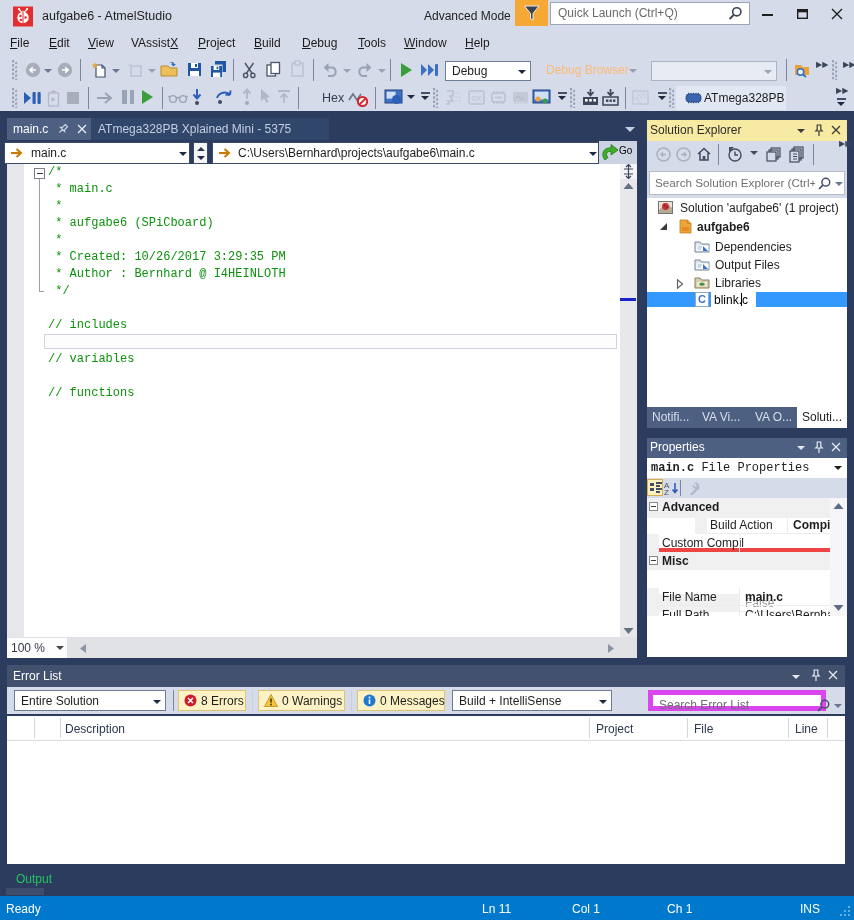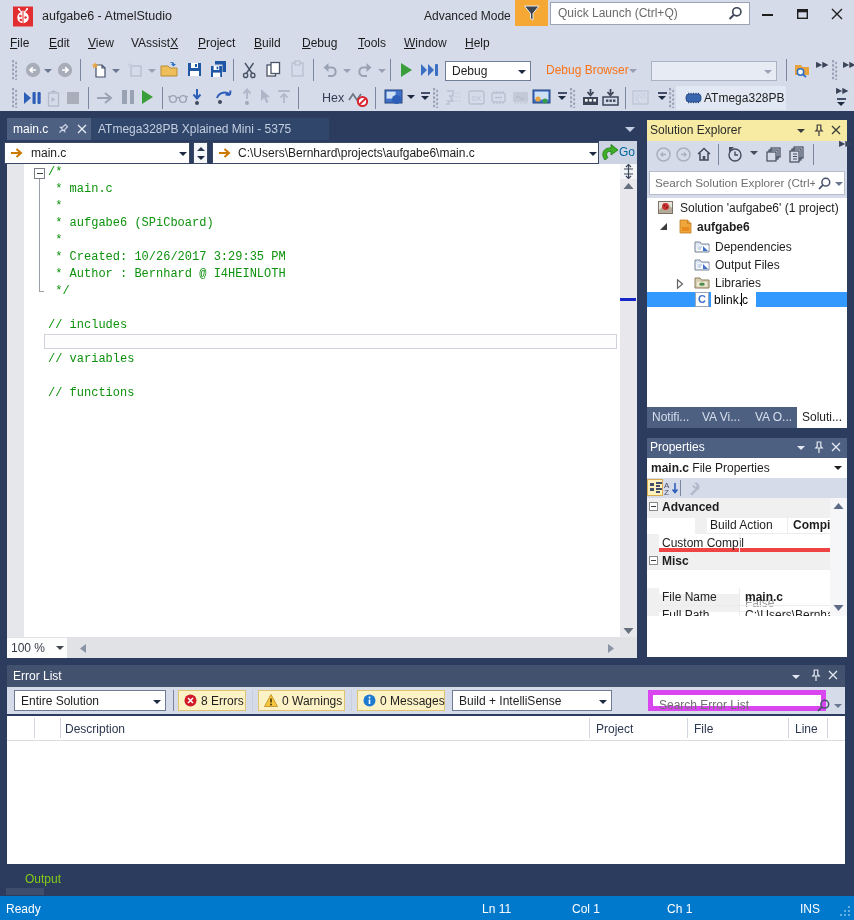--- a/index.html
+++ b/index.html
@@ -143,21 +143,21 @@
     <g fill="#3a6fc4">
       <path d="M1 2 L7 8 L1 14 Z"></path>
       <path d="M8 2 L14 8 L8 14 Z"></path>
       <rect x="15" y="2" width="3" height="12" rx="1"></rect>
     </g>
   </svg>
 <div class="combo" style="left:445px;top:61px;width:86px;height:20px;box-sizing:border-box;">
  <div class="ab txt" style="left:6px;top:2px;">Debug</div>
  <div class="carr" style="left:72px;top:8px;"></div>
 </div>
-<div class="ab txt" style="left:546px;top:63px;color:#f97316;">Debug Browser</div>
+<div class="ab txt" style="left:546px;top:63px;color:#fdba74;">Debug Browser</div>
 <div class="carr" style="left:629px;top:69px;border-top-color:#97a0b2;"></div>
 <div class="ab" style="left:651px;top:61px;width:126px;height:20px;background:#e6ebf4;border:1px solid #aab3c4;box-sizing:border-box;">
  <div class="carr" style="left:112px;top:8px;border-top-color:#9aa3b6;"></div>
 </div>
 <div class="tbsep" style="left:786px;top:59px;height:22px;"></div>
 <svg class="ab" style="left:793px;top:61px" width="18" height="18" viewBox="0 0 18 18">
     <path d="M2 14 V4 H8 L9.5 6 H16 V14 Z" fill="#e8a33d"></path>
     <circle cx="7.5" cy="11" r="3.2" fill="#f4f7fb" stroke="#2d6fc4" stroke-width="1.5"></circle>
     <path d="M10 13.3 L13 16.2" stroke="#2d6fc4" stroke-width="1.8"></path>
   </svg>
@@ -321,21 +321,21 @@
  <svg class="ab" style="left:5px;top:4px" width="14" height="12" viewBox="0 0 14 12">
       <path d="M1 6 H10 M6.5 2 L11 6 L6.5 10" fill="none" stroke="#cc7a00" stroke-width="2"></path>
     </svg>
  <div class="ab txt" style="left:25px;top:3px;">C:\Users\Bernhard\projects\aufgabe6\main.c</div>
  <div class="carr" style="left:376px;top:9px;"></div>
 </div>
 <div class="ab" style="left:599px;top:141px;width:38px;height:24px;background:#ccd4e4;">
  <svg class="ab" style="left:2px;top:2px" width="19" height="20" viewBox="0 0 19 20">
       <path d="M4 17 C-1 11 3 4 10 5 L10 1.5 L17 7 L10 12 L10 8.5 C6 7.8 4 11 7 14.5 Z" fill="#3fae29" stroke="#1d7a12" stroke-width="0.8"></path>
     </svg>
- <div class="ab txt" style="left:20px;top:4px;color:#0369a1;font-size:12px;">Go</div>
+ <div class="ab txt" style="left:20px;top:4px;color:#000000;font-size:10px;">Go</div>
 </div>
 
 <div class="ab" style="left:7px;top:164px;width:630px;height:494px;background:#ffffff;"></div>
 <div class="ab" style="left:7px;top:164px;width:17px;height:473px;background:#e6e7ea;"></div>
 
 <div class="ab" style="left:34px;top:168px;width:9px;height:9px;background:#fff;border:1px solid #7b7f89;box-sizing:content-box;"></div>
 <div class="ab" style="left:36.5px;top:172.5px;width:6px;height:1px;background:#3b3b3b;"></div>
 <div class="ab" style="left:39px;top:179px;width:1px;height:112px;background:#9aa0a8;"></div>
 <div class="ab" style="left:39px;top:291px;width:5px;height:1px;background:#9aa0a8;"></div>
 
@@ -516,21 +516,21 @@
  <div class="ab txt" style="left:3px;top:2px;color:#fff;">Properties</div>
  <div class="carr" style="left:150px;top:8px;border-top-color:#e4e9f1;"></div>
  <svg class="ab" style="left:166px;top:3px" width="12" height="13" viewBox="0 0 12 13">
       <path d="M4.2 1 H7.8 V5.5 L9.2 7 H2.8 L4.2 5.5 Z M6 7 V12" fill="none" stroke="#e4e9f1" stroke-width="1.2"></path>
     </svg>
  <svg class="ab" style="left:184px;top:4px" width="10" height="10" viewBox="0 0 10 10">
       <path d="M1 1 L9 9 M9 1 L1 9" stroke="#e4e9f1" stroke-width="1.3"></path>
     </svg>
 </div>
 <div class="ab" style="left:647px;top:458px;width:200px;height:20px;background:#fff;">
- <div class="ab txt" style="left:4px;top:3px;"><b>main.c</b> File Properties</div>
+ <div class="ab txt" style="left:4px;top:3px;font-family:Liberation Mono, monospace;"><b>main.c</b> File Properties</div>
  <div class="carr" style="left:187px;top:8px;border-top-color:#1e1e1e;"></div>
 </div>
 <div class="ab" style="left:647px;top:478px;width:200px;height:20px;background:#d6dbe9;">
  <div class="ab" style="left:0px;top:1px;width:16px;height:17px;background:#fdf2bd;border:1px solid #d9ac4e;box-sizing:border-box;">
   <svg width="16" height="16" viewBox="0 0 16 16">
         <g fill="#44506a">
           <rect x="2" y="3" width="4" height="3"></rect>
           <rect x="2" y="8" width="4" height="3"></rect>
           <rect x="8" y="2" width="6" height="2"></rect>
           <rect x="8" y="5" width="4" height="2"></rect>
@@ -661,21 +661,21 @@
  <div class="ab" style="left:582px;top:2px;width:1px;height:20px;background:#d2d6de;"></div>
  <div class="ab txt" style="left:589px;top:6px;color:#2c3850;">Project</div>
  <div class="ab" style="left:680px;top:2px;width:1px;height:20px;background:#d2d6de;"></div>
  <div class="ab txt" style="left:687px;top:6px;color:#2c3850;">File</div>
  <div class="ab" style="left:781px;top:2px;width:1px;height:20px;background:#d2d6de;"></div>
  <div class="ab txt" style="left:788px;top:6px;color:#2c3850;">Line</div>
  <div class="ab" style="left:820px;top:2px;width:1px;height:20px;background:#d2d6de;"></div>
 </div>
 <div class="ab" style="left:7px;top:741px;width:838px;height:123px;background:#fff;"></div>
 
-<div class="ab txt" style="left:25px;top:872px;color:#84cc16;">Output</div>
+<div class="ab txt" style="left:16px;top:872px;color:#22c55e;">Output</div>
 <div class="ab" style="left:6px;top:888px;width:38px;height:7px;background:#3e4d6b;"></div>
 <div class="ab" style="left:0px;top:896px;width:854px;height:24px;background:#0079cc;color:#fff;">
  <div class="ab txt" style="left:6px;top:6px;">Ready</div>
  <div class="ab txt" style="left:482px;top:6px;">Ln 11</div>
  <div class="ab txt" style="left:572px;top:6px;">Col 1</div>
  <div class="ab txt" style="left:667px;top:6px;">Ch 1</div>
  <div class="ab txt" style="left:800px;top:6px;">INS</div>
  <svg class="ab" style="left:840px;top:10px" width="12" height="12" viewBox="0 0 12 12">
       <g fill="#66aee0">
         <rect x="8" y="0" width="2" height="2"></rect>

